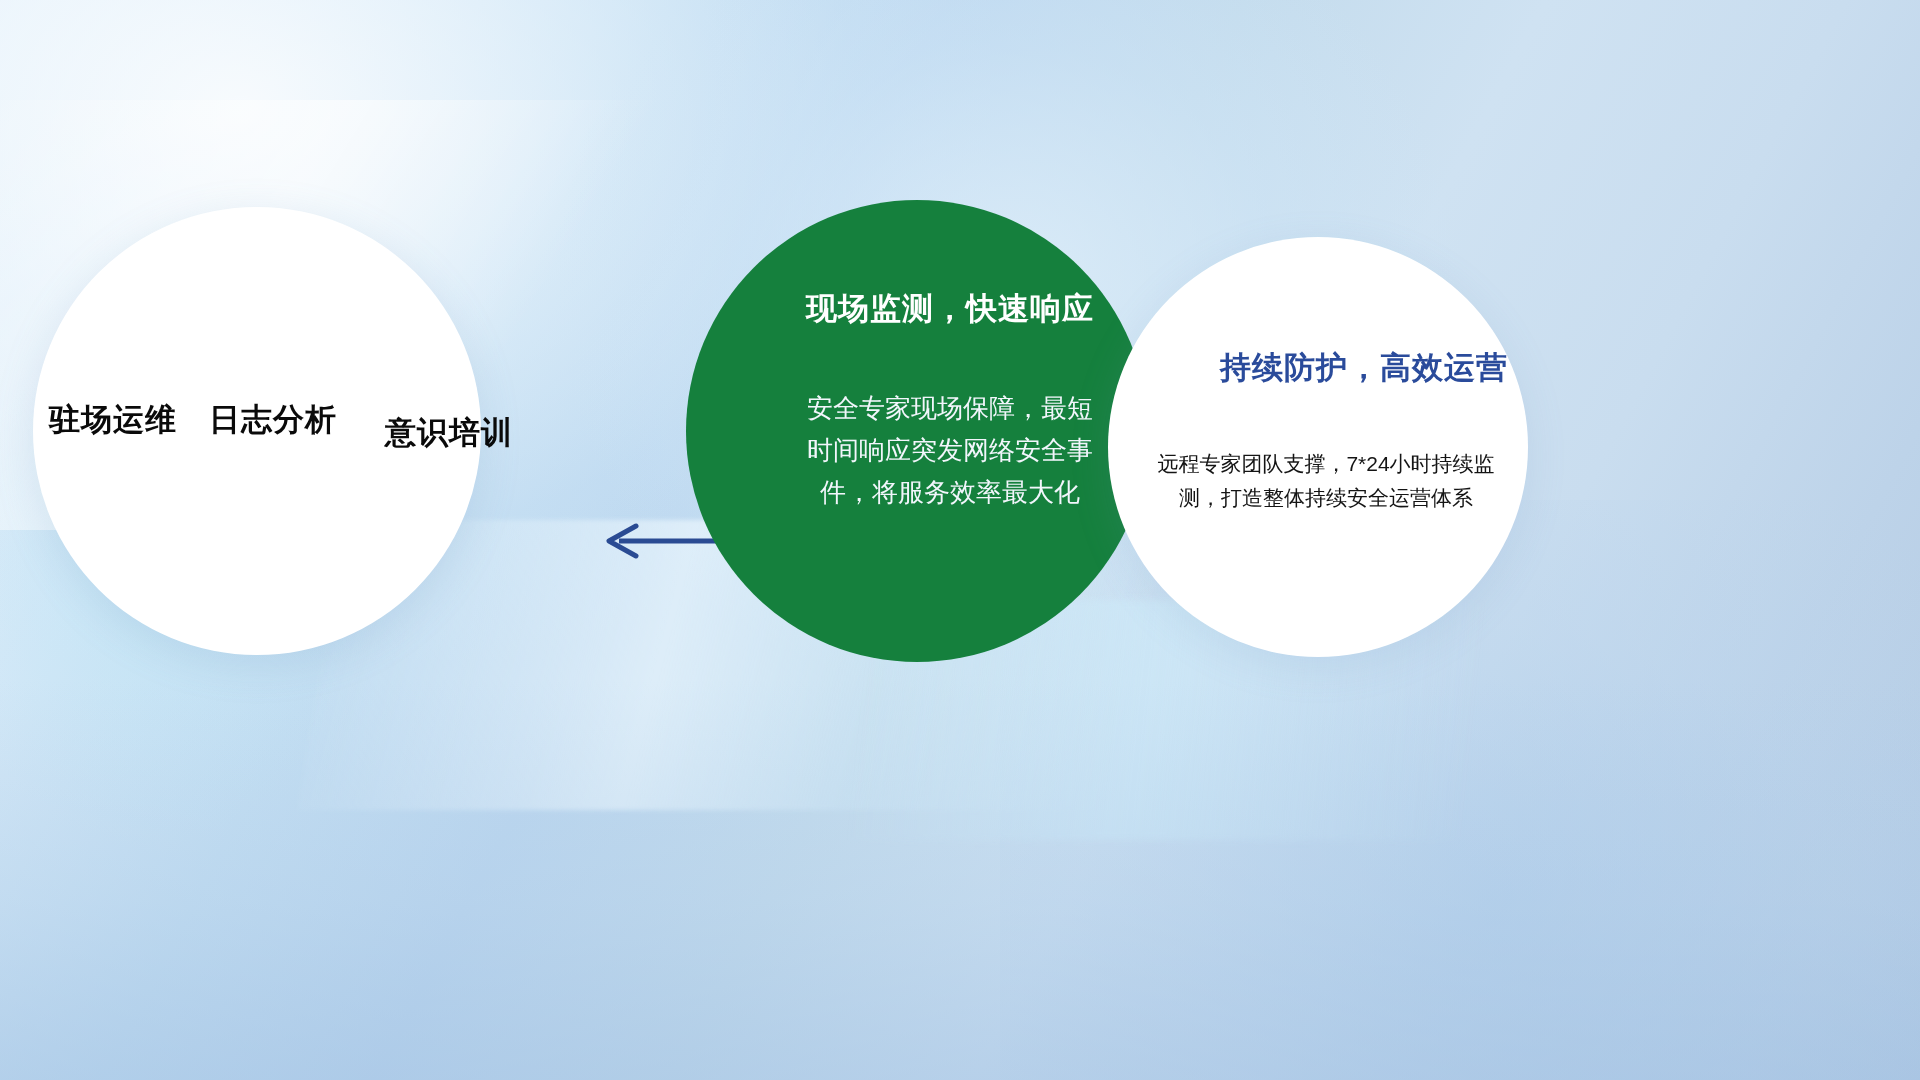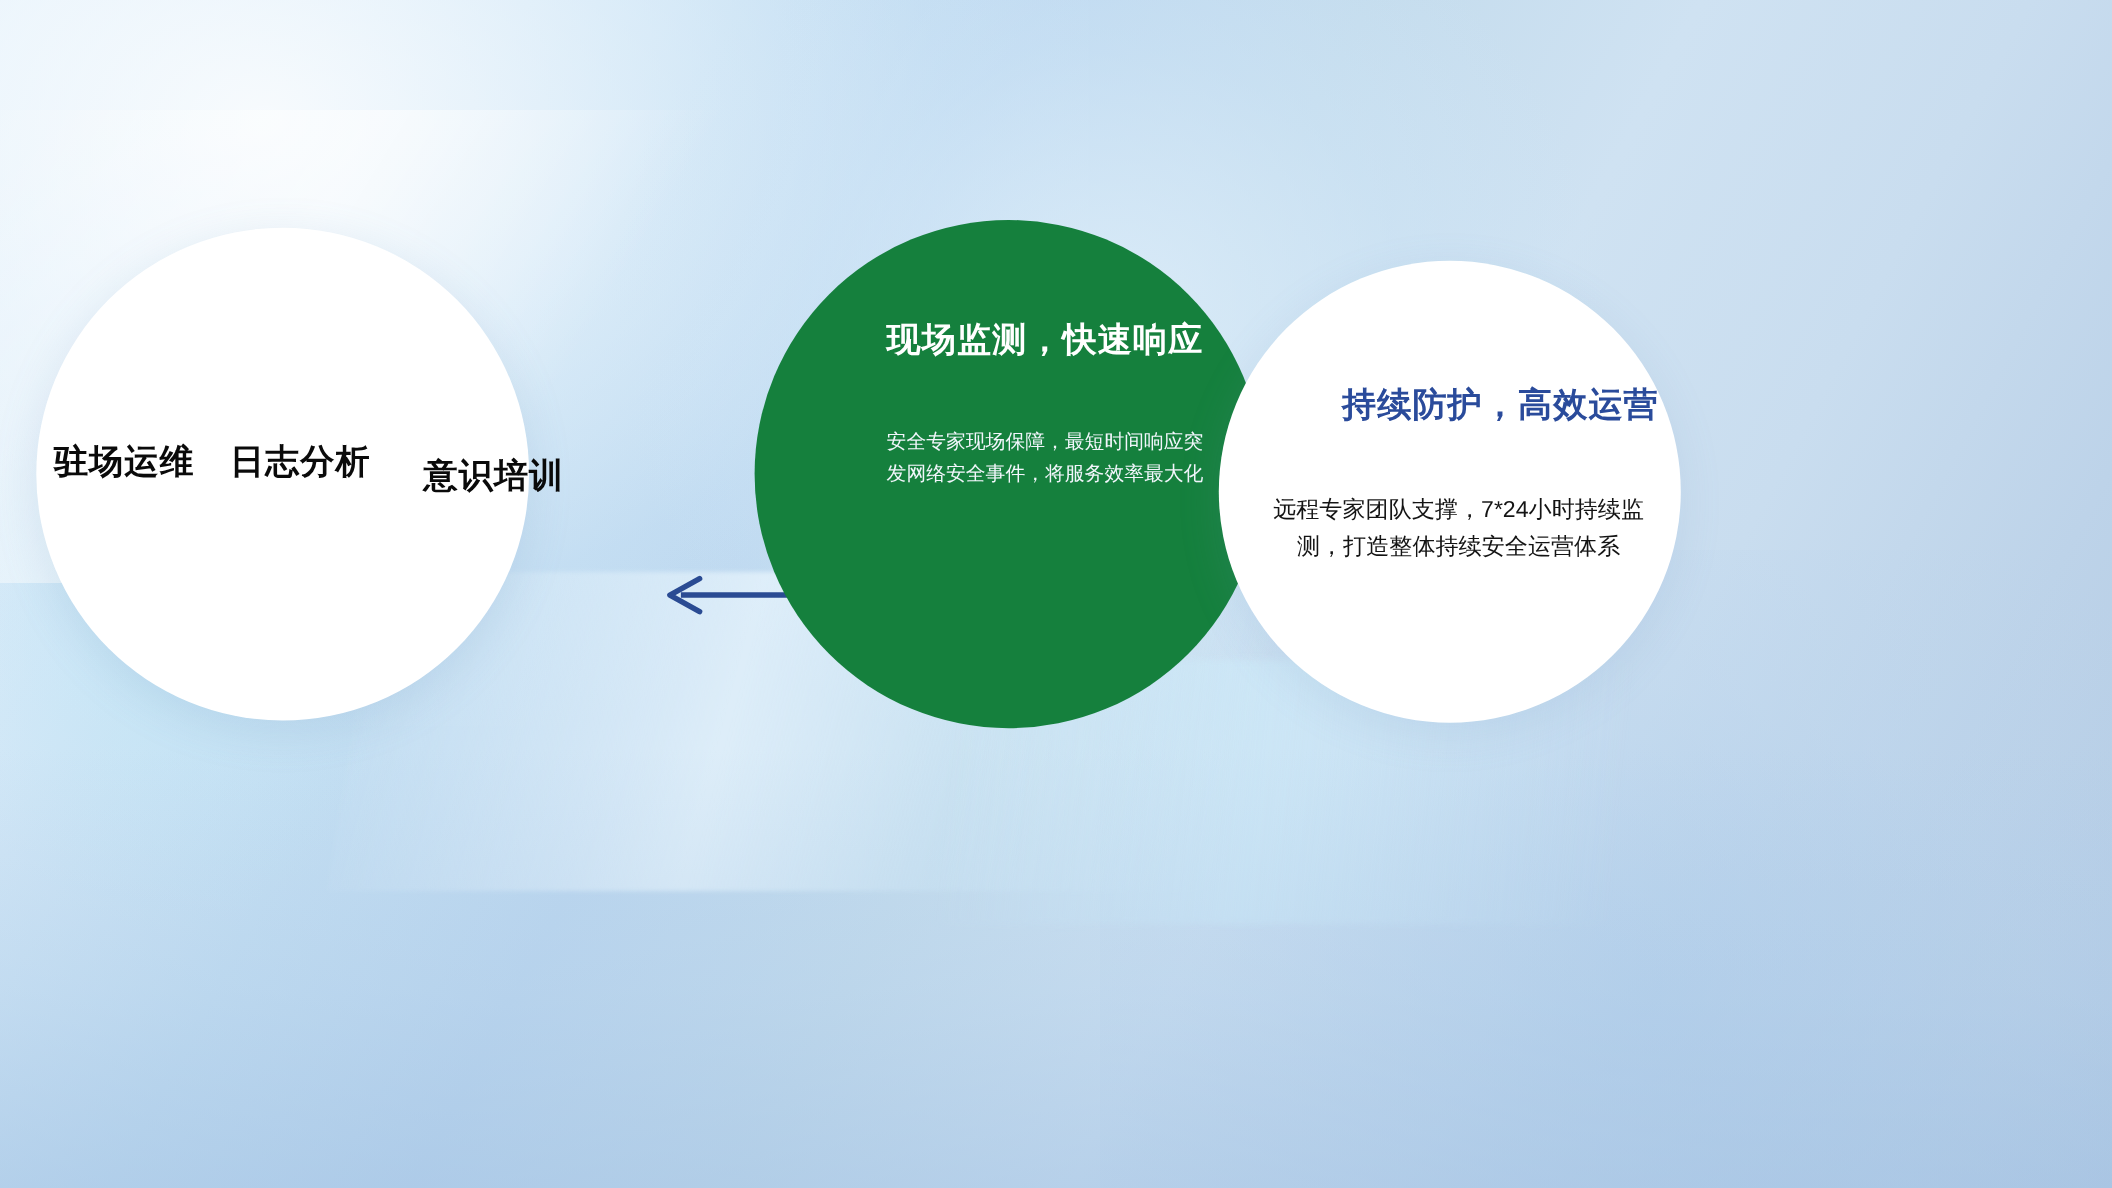--- a/index.html
+++ b/index.html
@@ -194,21 +194,21 @@
   #mid-title {
     font-size: 31px;
     font-weight: bold;
     color: #ffffff;
     letter-spacing: 1px;
     white-space: nowrap;
     margin-left: 66px;
   }
   #mid-body {
     margin-top: 57px;
-    font-size: 18px;
+    font-size: 26px;
     line-height: 1.62;
     color: #f2f6fc;
     width: 300px;
     margin-left: 66px;
     text-align: center;
   }
 
   #circle-right {
     left: 1108px;
     top: 237px;

